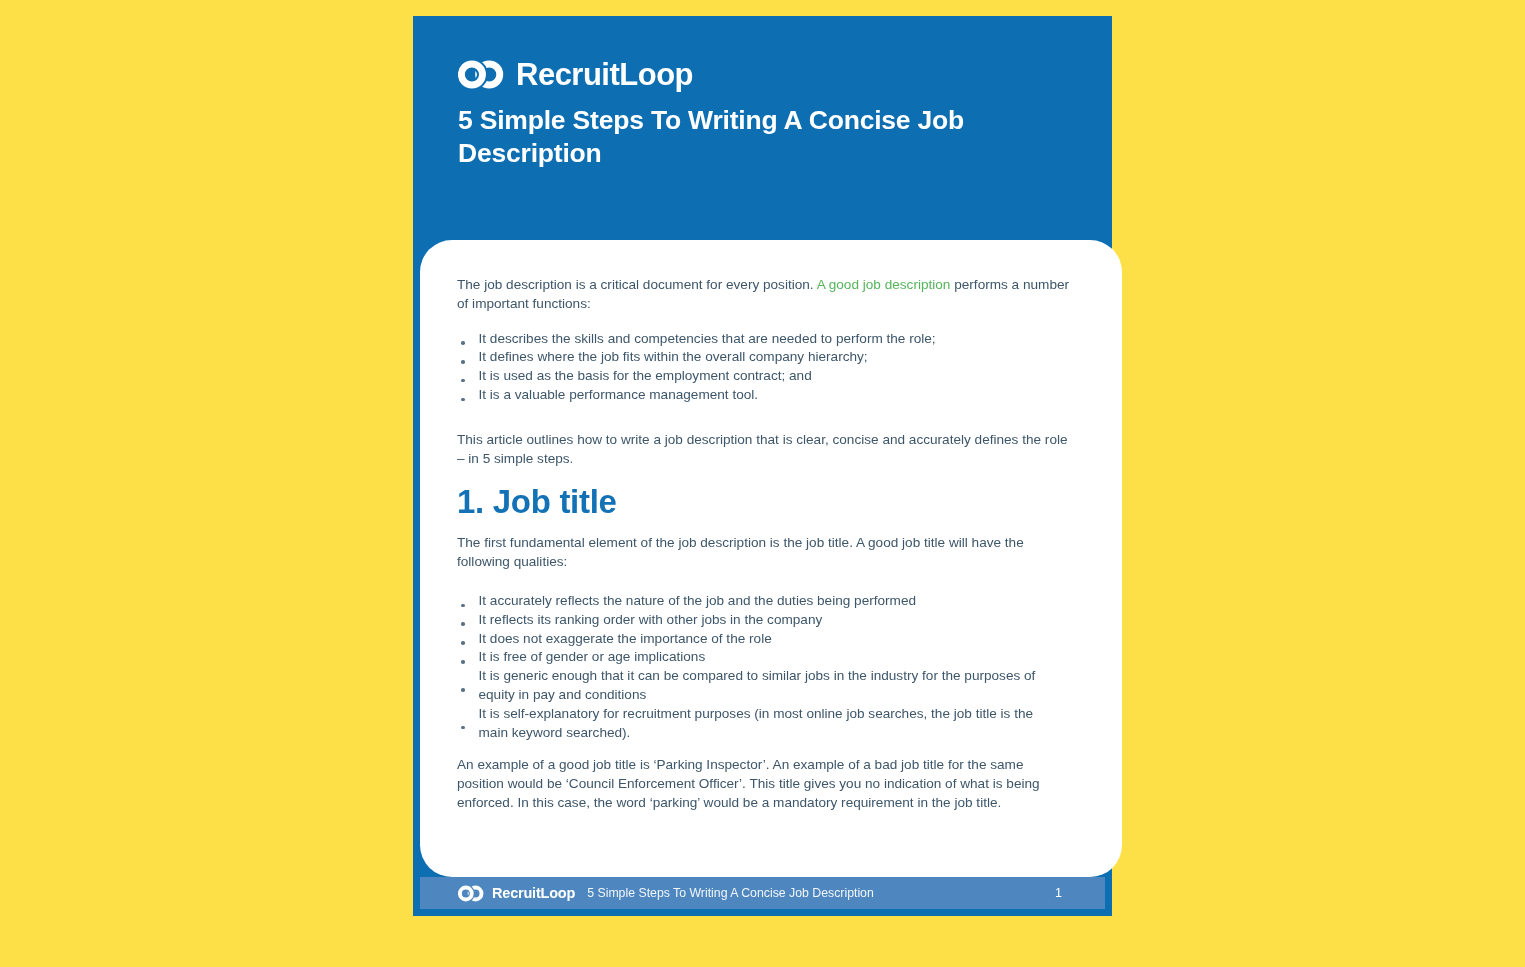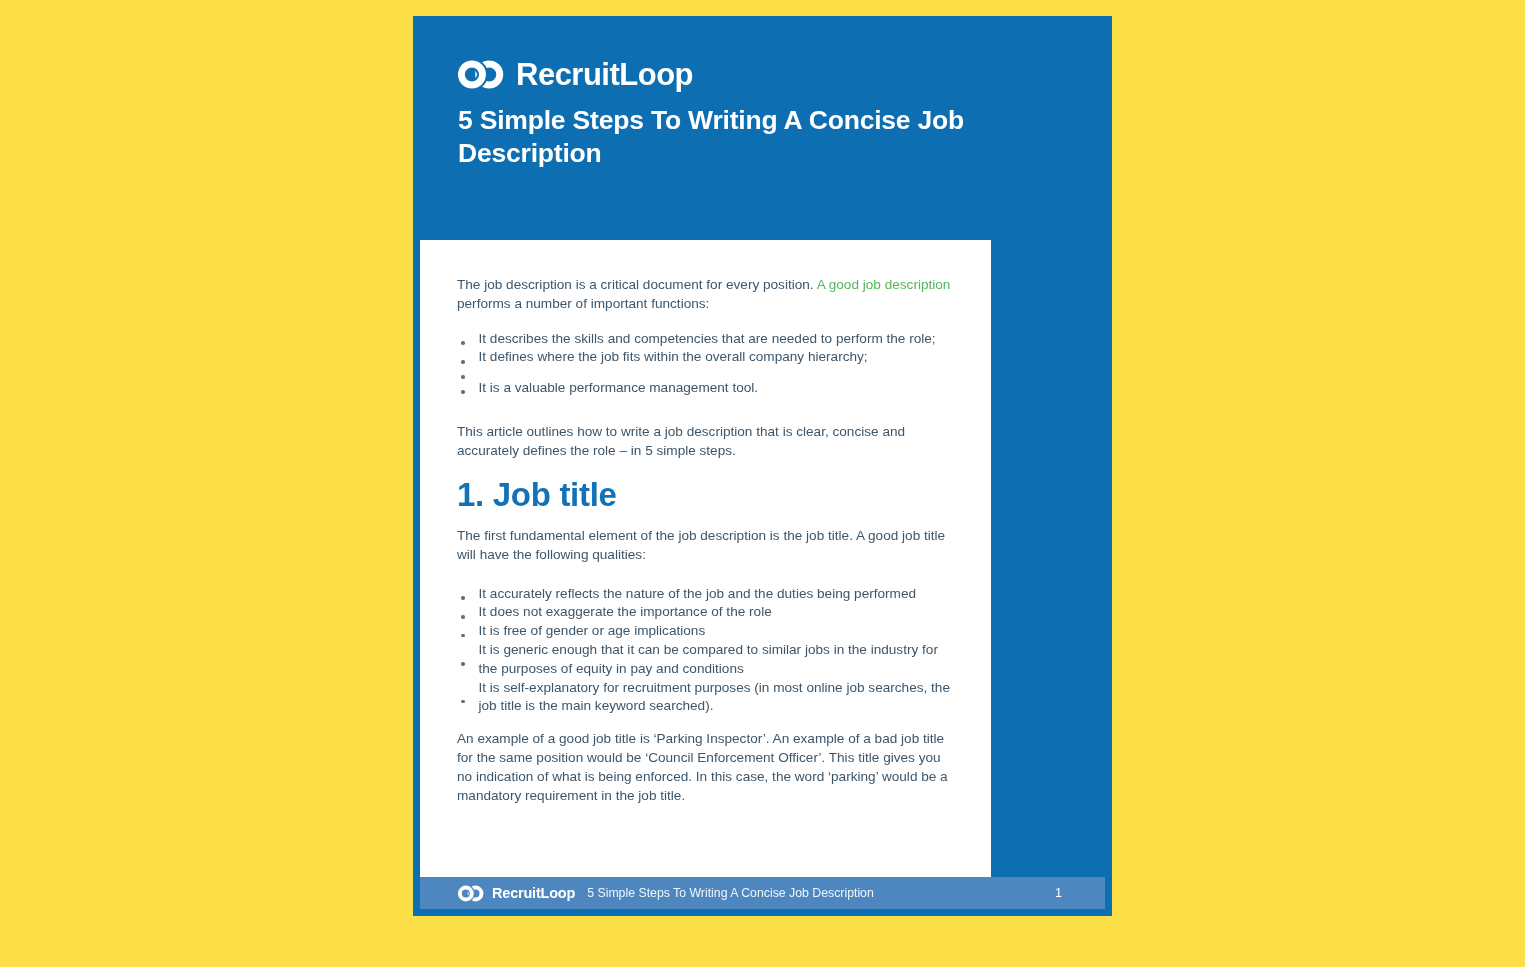--- a/index.html
+++ b/index.html
@@ -24,24 +24,25 @@
   }
   .doc-title {
     margin-top: 9px; max-width: 548px;
     color: #fff; font-size: 26.5px; line-height: 33px; font-weight: 700;
     letter-spacing: -0.2px;
   }
 
   
   .white-panel {
     position: absolute; left: 7px; top: 224px;
-    width: 571px; height: 637px;
+    width: 702px; height: 637px;
     background: #ffffff;
     padding: 36px 34px 0 37px;
     overflow: hidden;
+    border-radius: 32px;
   }
   .white-panel, .white-panel p, .white-panel li {
     color: #3d566a; font-size: 13.6px; line-height: 18.8px;
   }
   .para { max-width: 614px; }
   .link-green { color: #55b559; text-decoration: none; cursor: pointer; }
 
   .bullet-list { list-style: none; max-width: 616px; }
   .bullet-list.first { margin-top: 16px; }
   .bullet-list.second { margin-top: 20px; }
@@ -103,37 +104,42 @@
           <li class="bullet">
           <span class="dot"></span>
           <span class="bullet-text">It describes the skills and competencies that are needed to perform the role;</span>
         </li>
           <li class="bullet">
           <span class="dot"></span>
           <span class="bullet-text">It defines where the job fits within the overall company hierarchy;</span>
         </li>
           <li class="bullet">
           <span class="dot"></span>
+          <span class="bullet-text">It is used as the basis for the employment contract; and</span>
         </li>
           <li class="bullet">
           <span class="dot"></span>
           <span class="bullet-text">It is a valuable performance management tool.</span>
         </li>
         </ul>
 
       <p class="para para-2">This article outlines how to write a job description that is clear, concise and accurately defines the role – in 5 simple steps.</p>
 
       <h2 class="section-heading">1. Job title</h2>
 
       <p class="para para-3">The first fundamental element of the job description is the job title. A good job title will have the following qualities:</p>
 
       <ul class="bullet-list second">
           <li class="bullet">
           <span class="dot"></span>
           <span class="bullet-text">It accurately reflects the nature of the job and the duties being performed</span>
+        </li>
+          <li class="bullet">
+          <span class="dot"></span>
+          <span class="bullet-text">It reflects its ranking order with other jobs in the company</span>
         </li>
           <li class="bullet">
           <span class="dot"></span>
           <span class="bullet-text">It does not exaggerate the importance of the role</span>
         </li>
           <li class="bullet">
           <span class="dot"></span>
           <span class="bullet-text">It is free of gender or age implications</span>
         </li>
           <li class="bullet">

